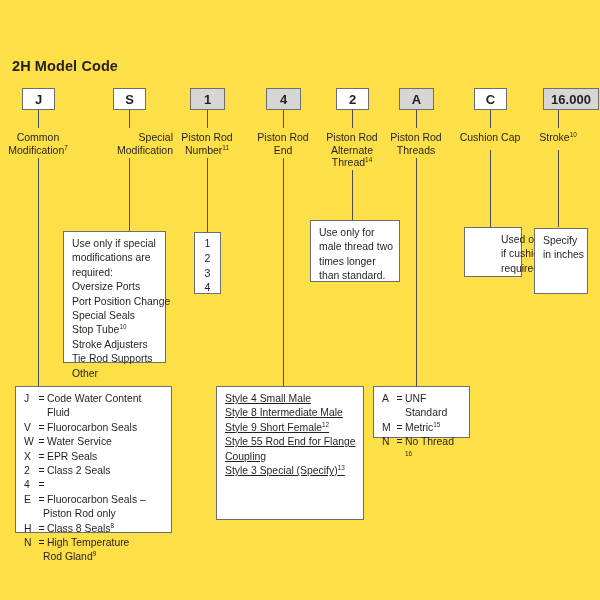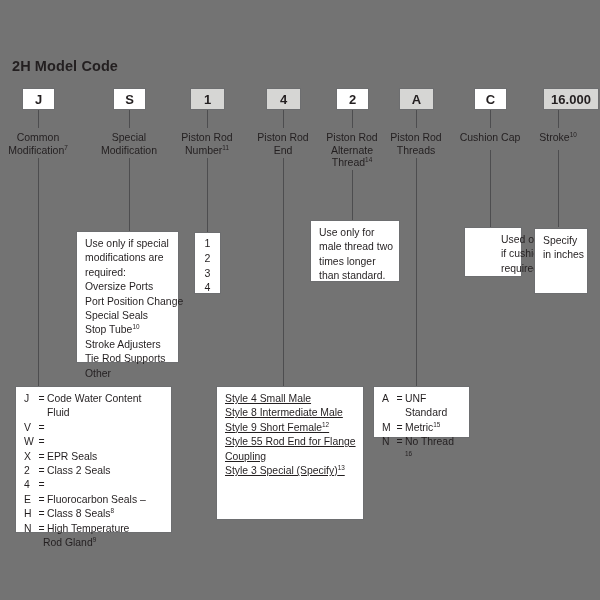--- a/index.html
+++ b/index.html
@@ -8,21 +8,21 @@
     background: #ffffff;
   }
   body {
     font-family: "Liberation Sans", sans-serif;
     color: #231f20;
   }
   #canvas {
     position: relative;
     width: 600px;
     height: 600px;
-    background: #737373;
+    background: #fde047;
     overflow: hidden;
   }
   .title {
     position: absolute;
     left: 12px;
     top: 58px;
     font-size: 14.5px;
     font-weight: bold;
     letter-spacing: 0.1px;
     color: #231f20;
@@ -143,21 +143,21 @@
   <div class="vline" style="left:352px; top:110px; height:18px;"></div>
   <div class="vline" style="left:416px; top:110px; height:18px;"></div>
   <div class="vline" style="left:490px; top:110px; height:18px;"></div>
   <div class="vline" style="left:558px; top:110px; height:18px;"></div>
 
   <div class="stem-label" style="left:-6px; top:131px; width:88px;">
     <div>Common</div>
     <div><span>Modification</span><sup>7</sup></div>
   </div>
 
-  <div class="stem-label" style="left:85px; top:131px; width:88px;">
+  <div class="stem-label" style="left:85px; top:131px; width:88px;text-align:right;">
     <div>Special</div>
     <div>Modification</div>
   </div>
 
   <div class="stem-label" style="left:163px; top:131px; width:88px;">
     <div>Piston Rod</div>
     <div><span>Number</span><sup>11</sup></div>
   </div>
 
   <div class="stem-label" style="left:239px; top:131px; width:88px;">
@@ -193,21 +193,21 @@
   <div class="vline" style="left:283px; top:158px; height:228px;"></div>
 
   <div class="vline" style="left:352px; top:170px; height:50px;"></div>
 
   <div class="vline" style="left:416px; top:158px; height:228px;"></div>
 
   <div class="vline" style="left:490px; top:150px; height:77px;"></div>
 
   <div class="vline" style="left:558px; top:150px; height:77px;"></div>
 
-  <div class="note" style="left:76px; top:231px; width:103px; height:132px;">
+  <div class="note" style="left:63px; top:231px; width:103px; height:132px;">
     <div class="row">Use only if special</div>
     <div class="row">modifications are</div>
     <div class="row">required:</div>
     <div class="row">Oversize Ports</div>
     <div class="row">Port Position Change</div>
     <div class="row">Special Seals</div>
     <div class="row"><span>Stop Tube</span><sup>10</sup></div>
     <div class="row">Stroke Adjusters</div>
     <div class="row">Tie Rod Supports</div>
     <div class="row">Other</div>
@@ -240,44 +240,47 @@
 
   <div class="note" style="left:15px; top:386px; width:157px; height:147px;">
     <div class="kv">
         <span class="k">J</span>
         <span class="eq">=</span>
         <span class="v">Code Water Content Fluid</span>
       </div>
     <div class="kv">
         <span class="k">V</span>
         <span class="eq">=</span>
+        <span class="v">Fluorocarbon Seals</span>
       </div>
     <div class="kv">
         <span class="k">W</span>
         <span class="eq">=</span>
+        <span class="v">Water Service</span>
       </div>
     <div class="kv">
         <span class="k">X</span>
         <span class="eq">=</span>
         <span class="v">EPR Seals</span>
       </div>
     <div class="kv">
         <span class="k">2</span>
         <span class="eq">=</span>
         <span class="v">Class 2 Seals</span>
       </div>
     <div class="kv">
         <span class="k">4</span>
         <span class="eq">=</span>
       </div>
     <div class="kv">
         <span class="k">E</span>
         <span class="eq">=</span>
         <span class="v">Fluorocarbon Seals –</span>
       </div>
+    <div class="row indent">Piston Rod only</div>
     <div class="kv">
         <span class="k">H</span>
         <span class="eq">=</span>
         <span class="v"><span>Class 8 Seals</span><sup>8</sup></span>
       </div>
     <div class="kv">
         <span class="k">N</span>
         <span class="eq">=</span>
         <span class="v">High Temperature</span>
       </div>

